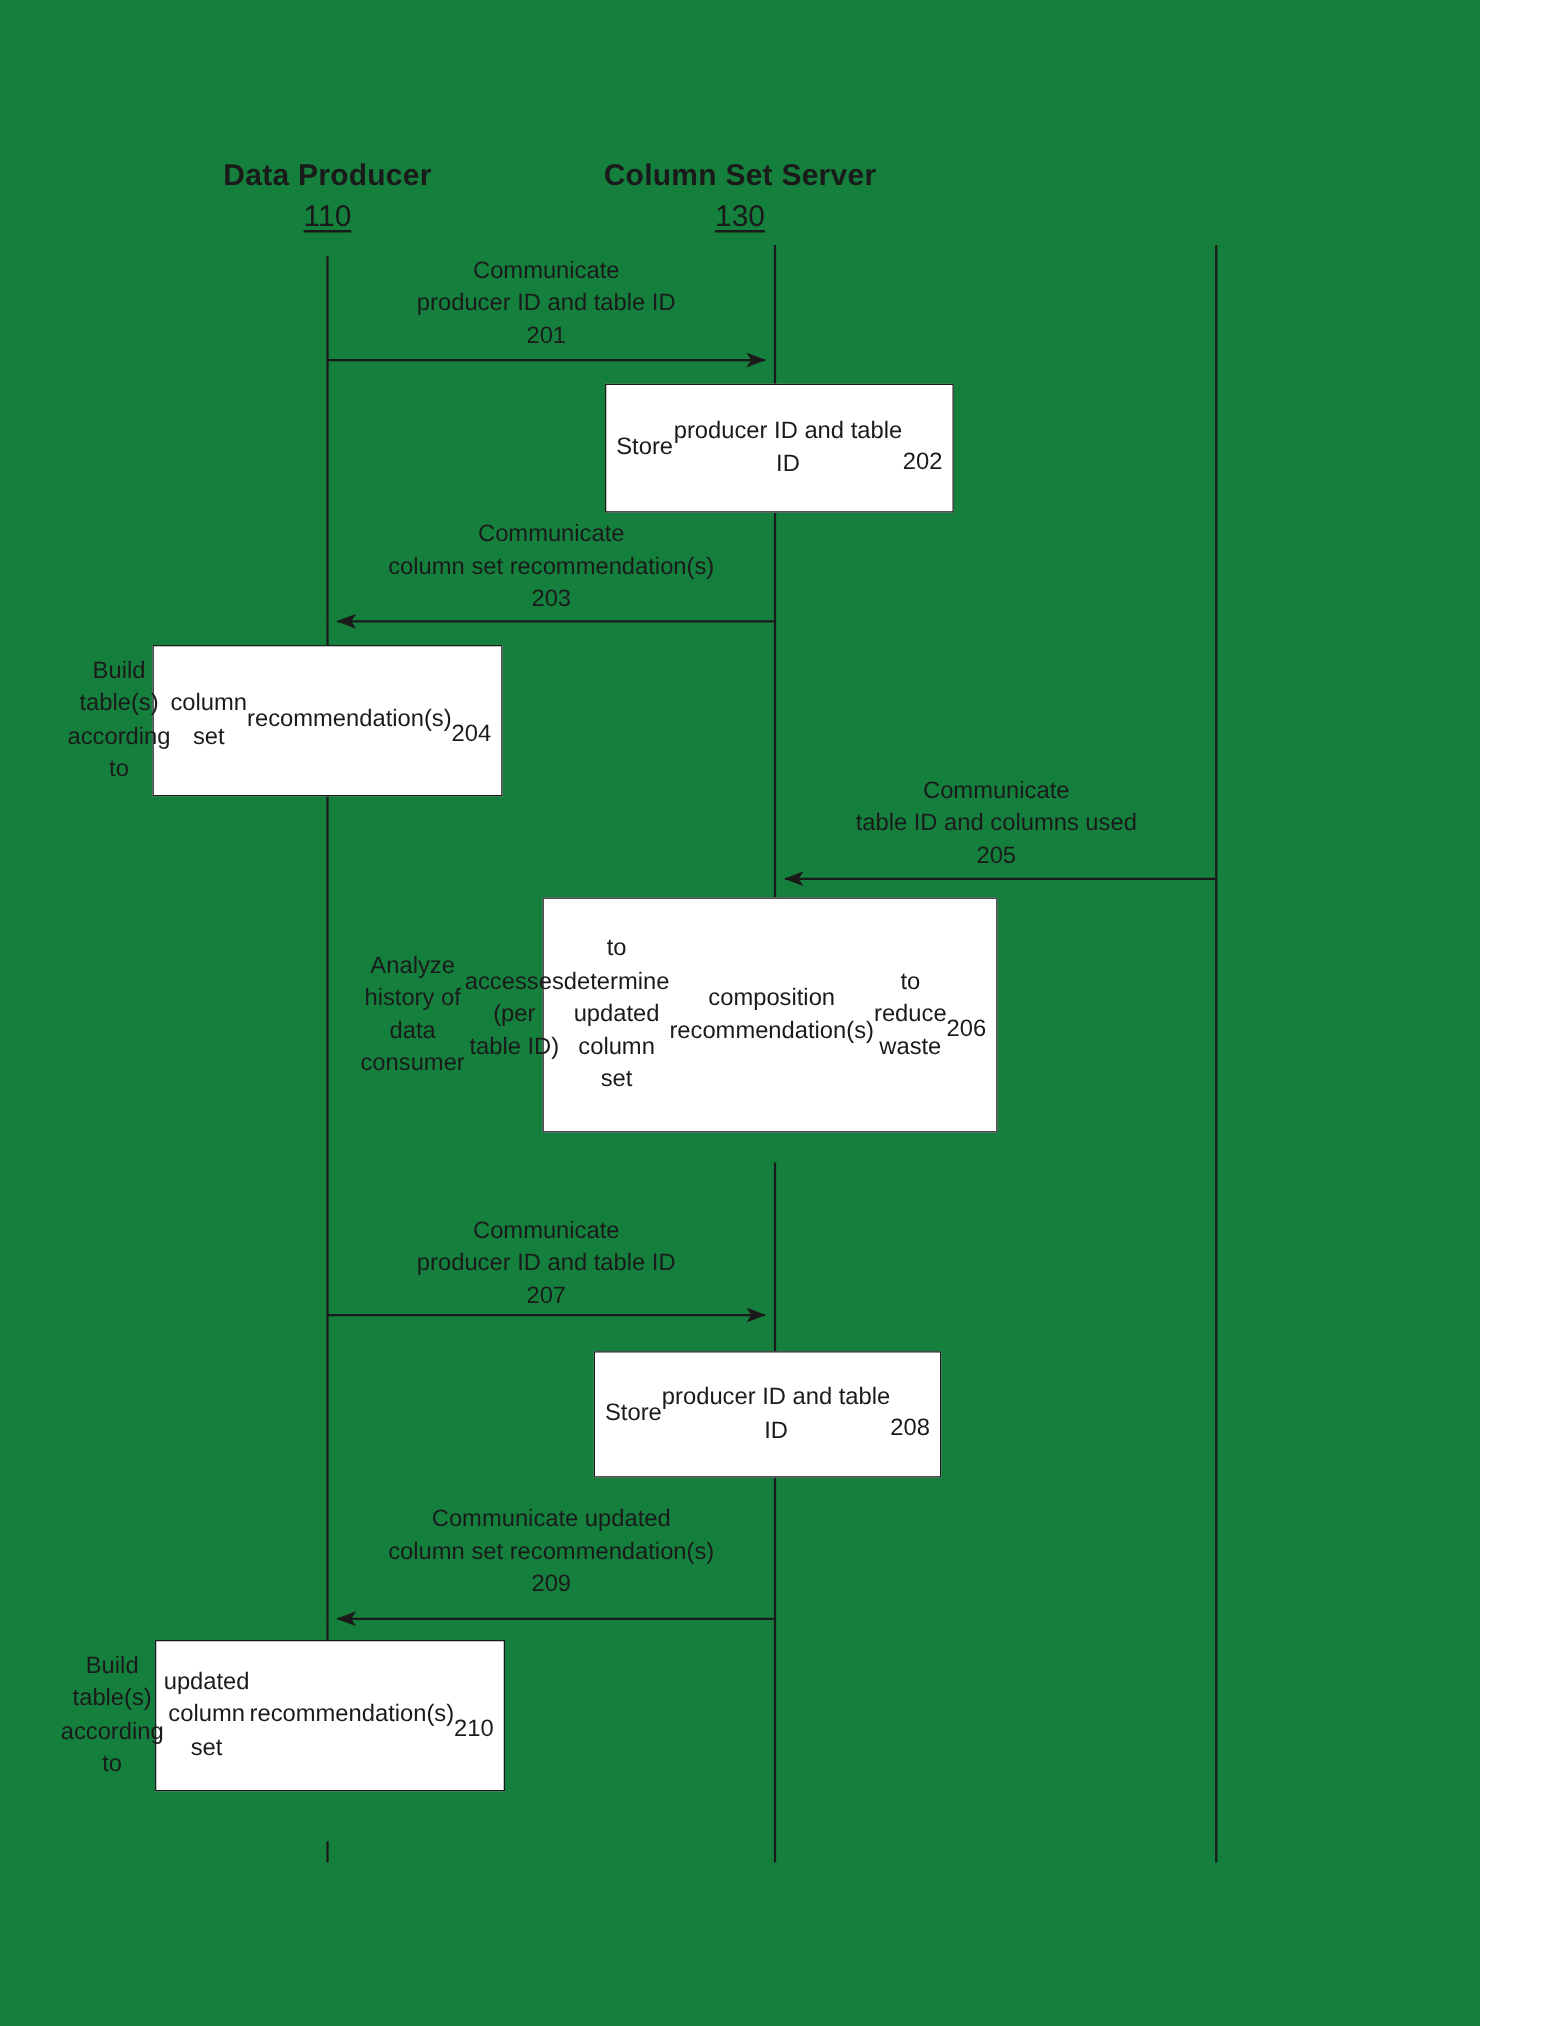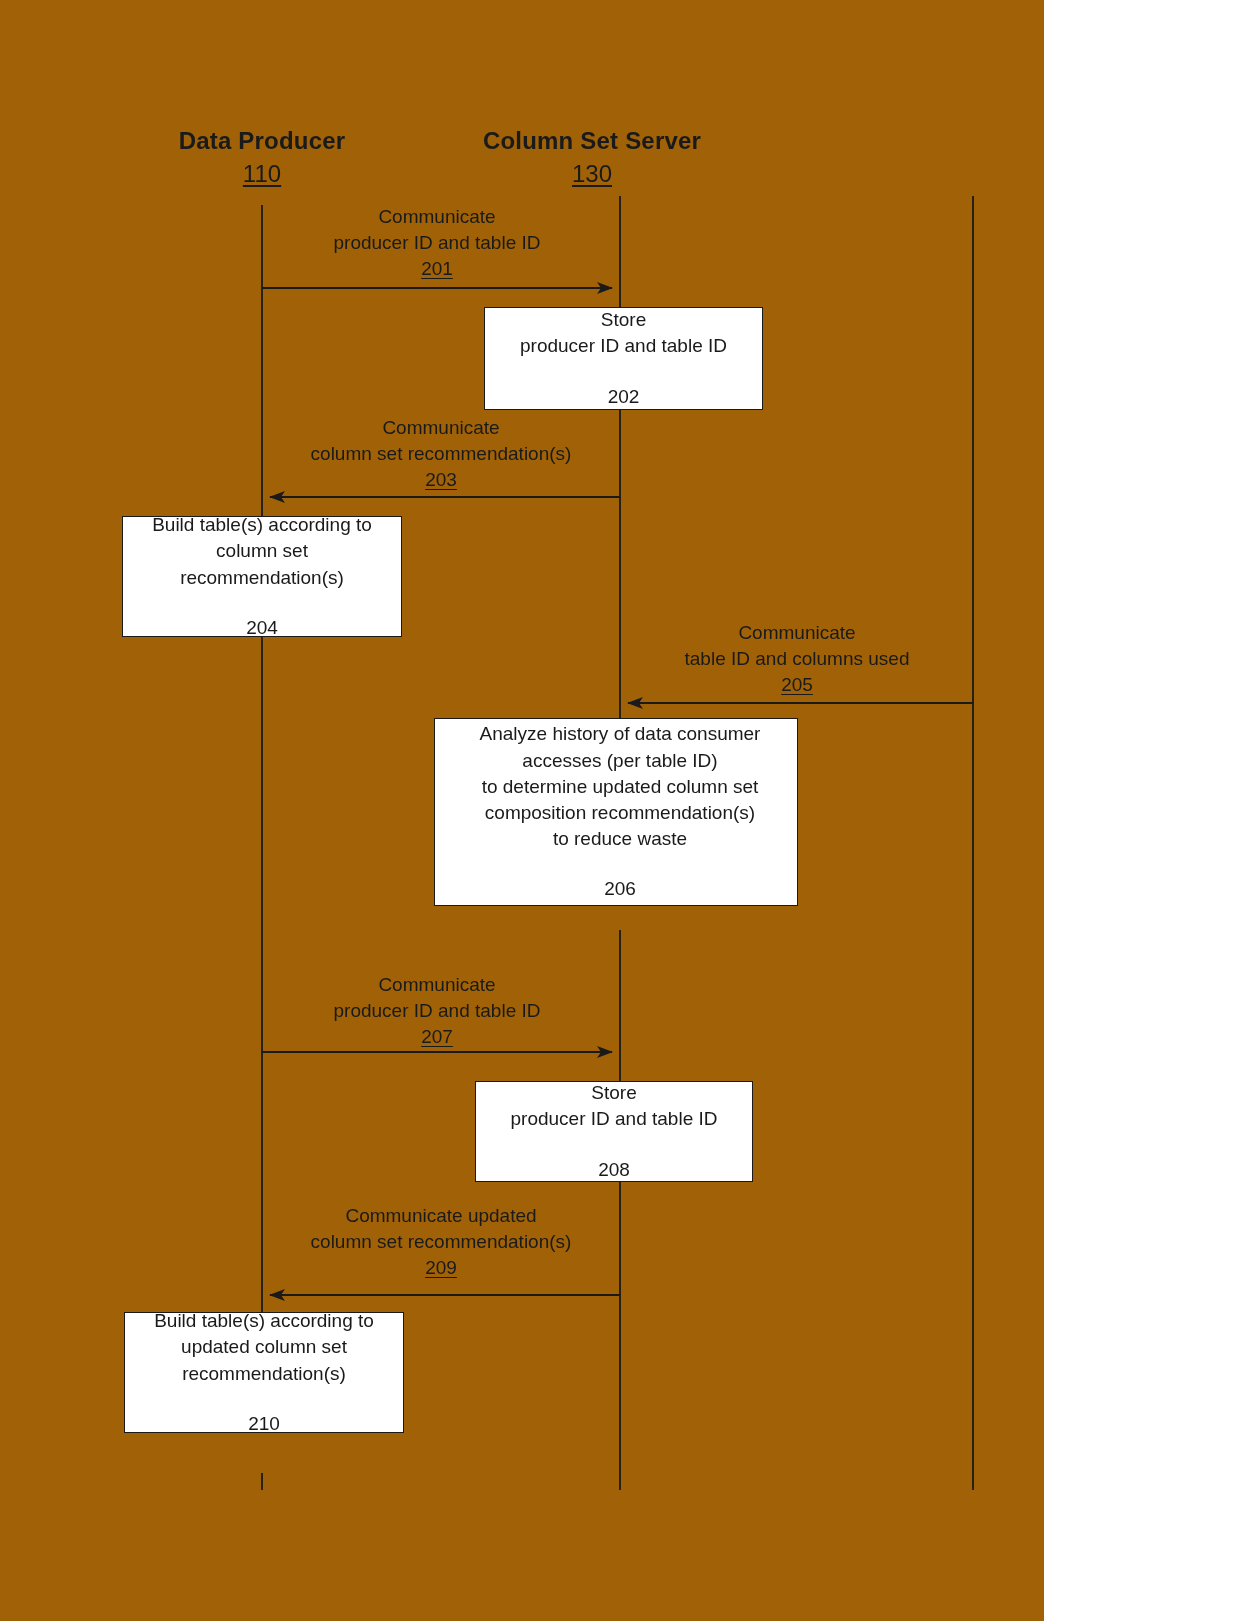--- a/index.html
+++ b/index.html
@@ -7,23 +7,23 @@
     margin: 0;
     padding: 0;
     background: #ffffff;
   }
   body {
     font-family: "Liberation Sans", sans-serif;
     color: #1a1a1a;
   }
   #figure {
     position: relative;
-    width: 1044px;
+    width: 1184px;
     height: 1621px;
-    background: #a16207;
+    background: #15803d;
     overflow: hidden;
   }
   svg#wires {
     position: absolute;
     left: 0;
     top: 0;
     width: 1240px;
     height: 1621px;
     pointer-events: none;
   }
@@ -47,32 +47,31 @@
   }
   .msg-label {
     position: absolute;
     text-align: center;
     font-size: 19px;
     line-height: 1.38;
     color: #1a1a1a;
   }
   .msg-label .ref {
     display: block;
-    text-decoration: underline;
     text-underline-offset: 3px;
   }
   .proc-box {
     position: absolute;
     box-sizing: border-box;
     border: 1.6px solid #1a1a1a;
     background: #ffffff;
     display: flex;
-    flex-direction: column;
+    flex-direction: row;
     align-items: center;
-    justify-content: center;
+    justify-content: flex-end;
     text-align: center;
     font-size: 19px;
     line-height: 1.38;
     padding: 4px 8px;
   }
   .proc-box .ref {
     display: block;
     text-underline-offset: 3px;
     margin-top: 24px;
   }

